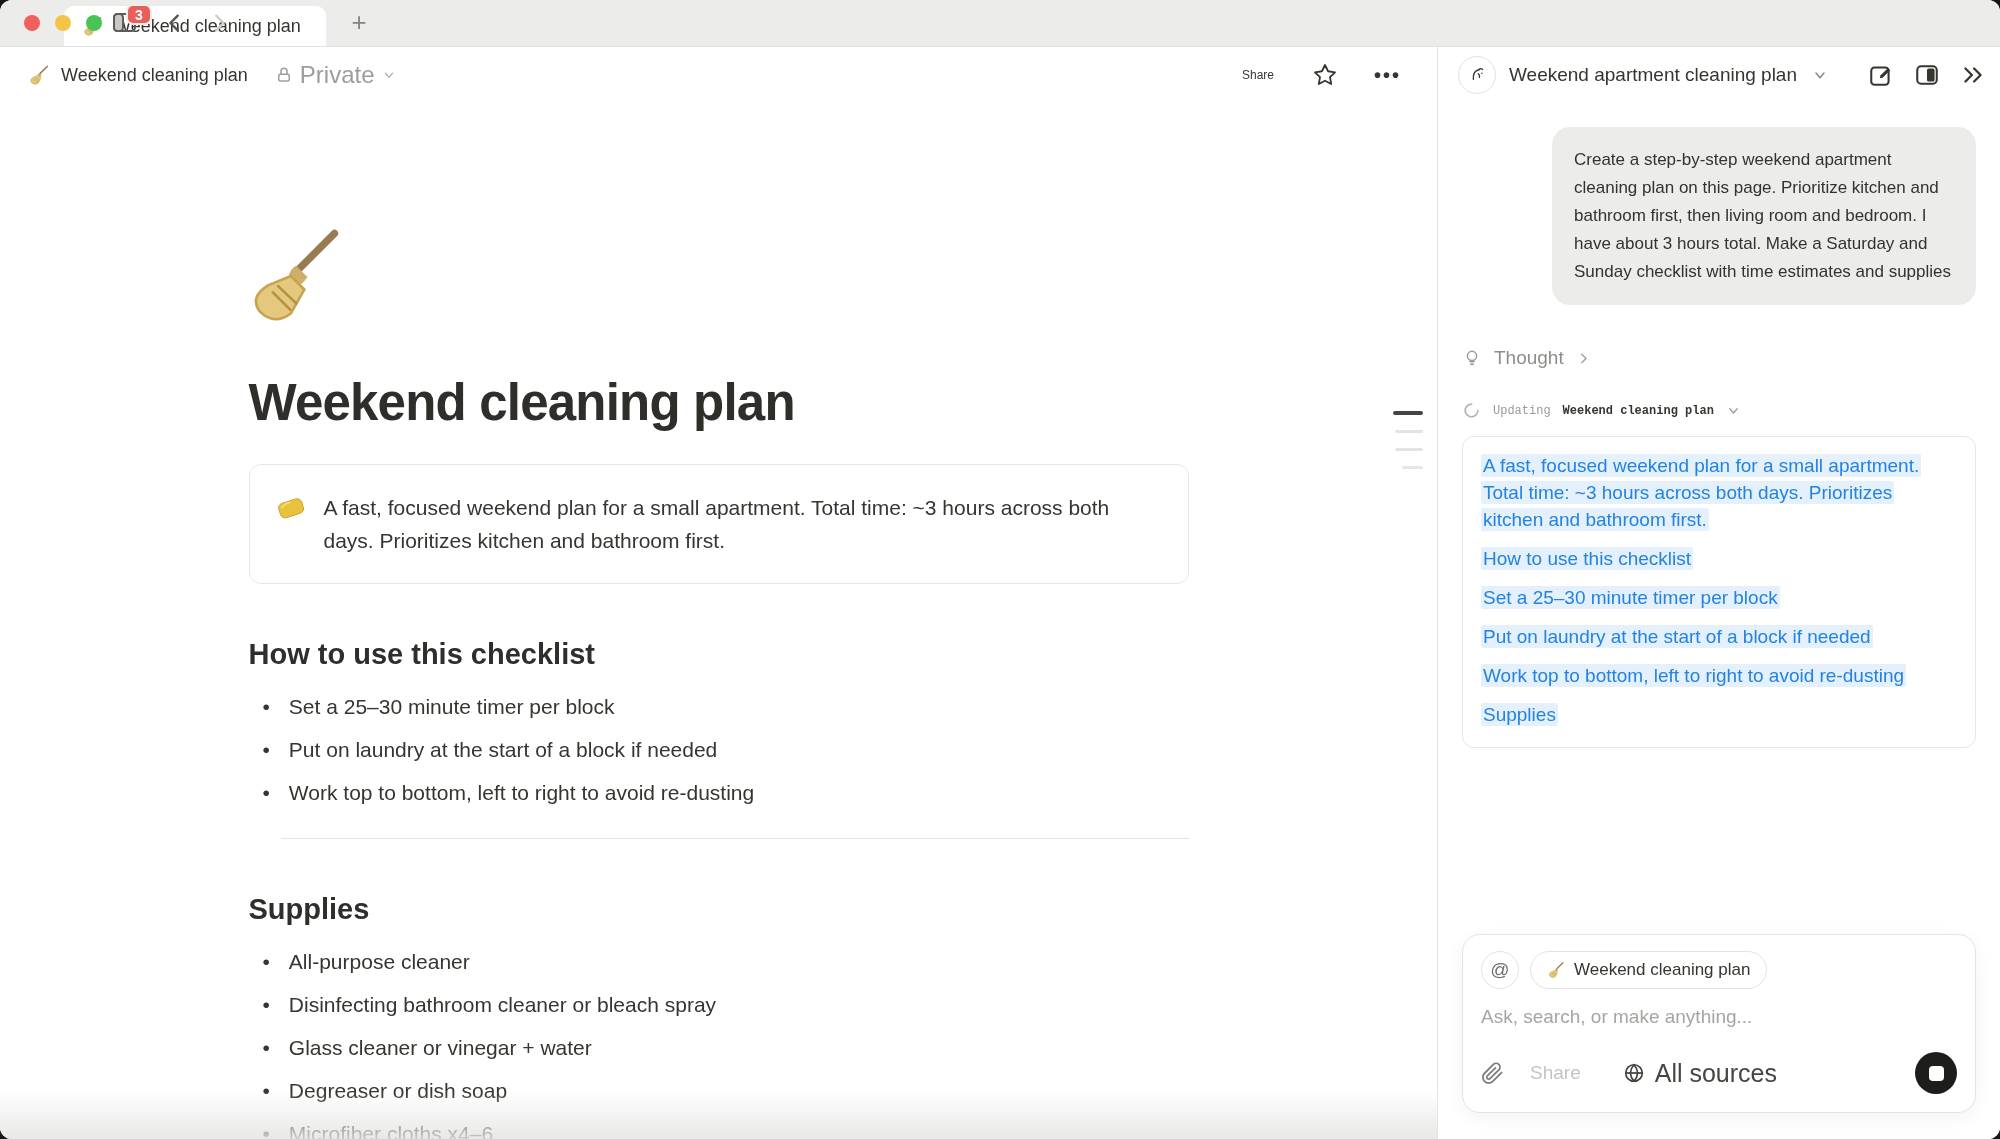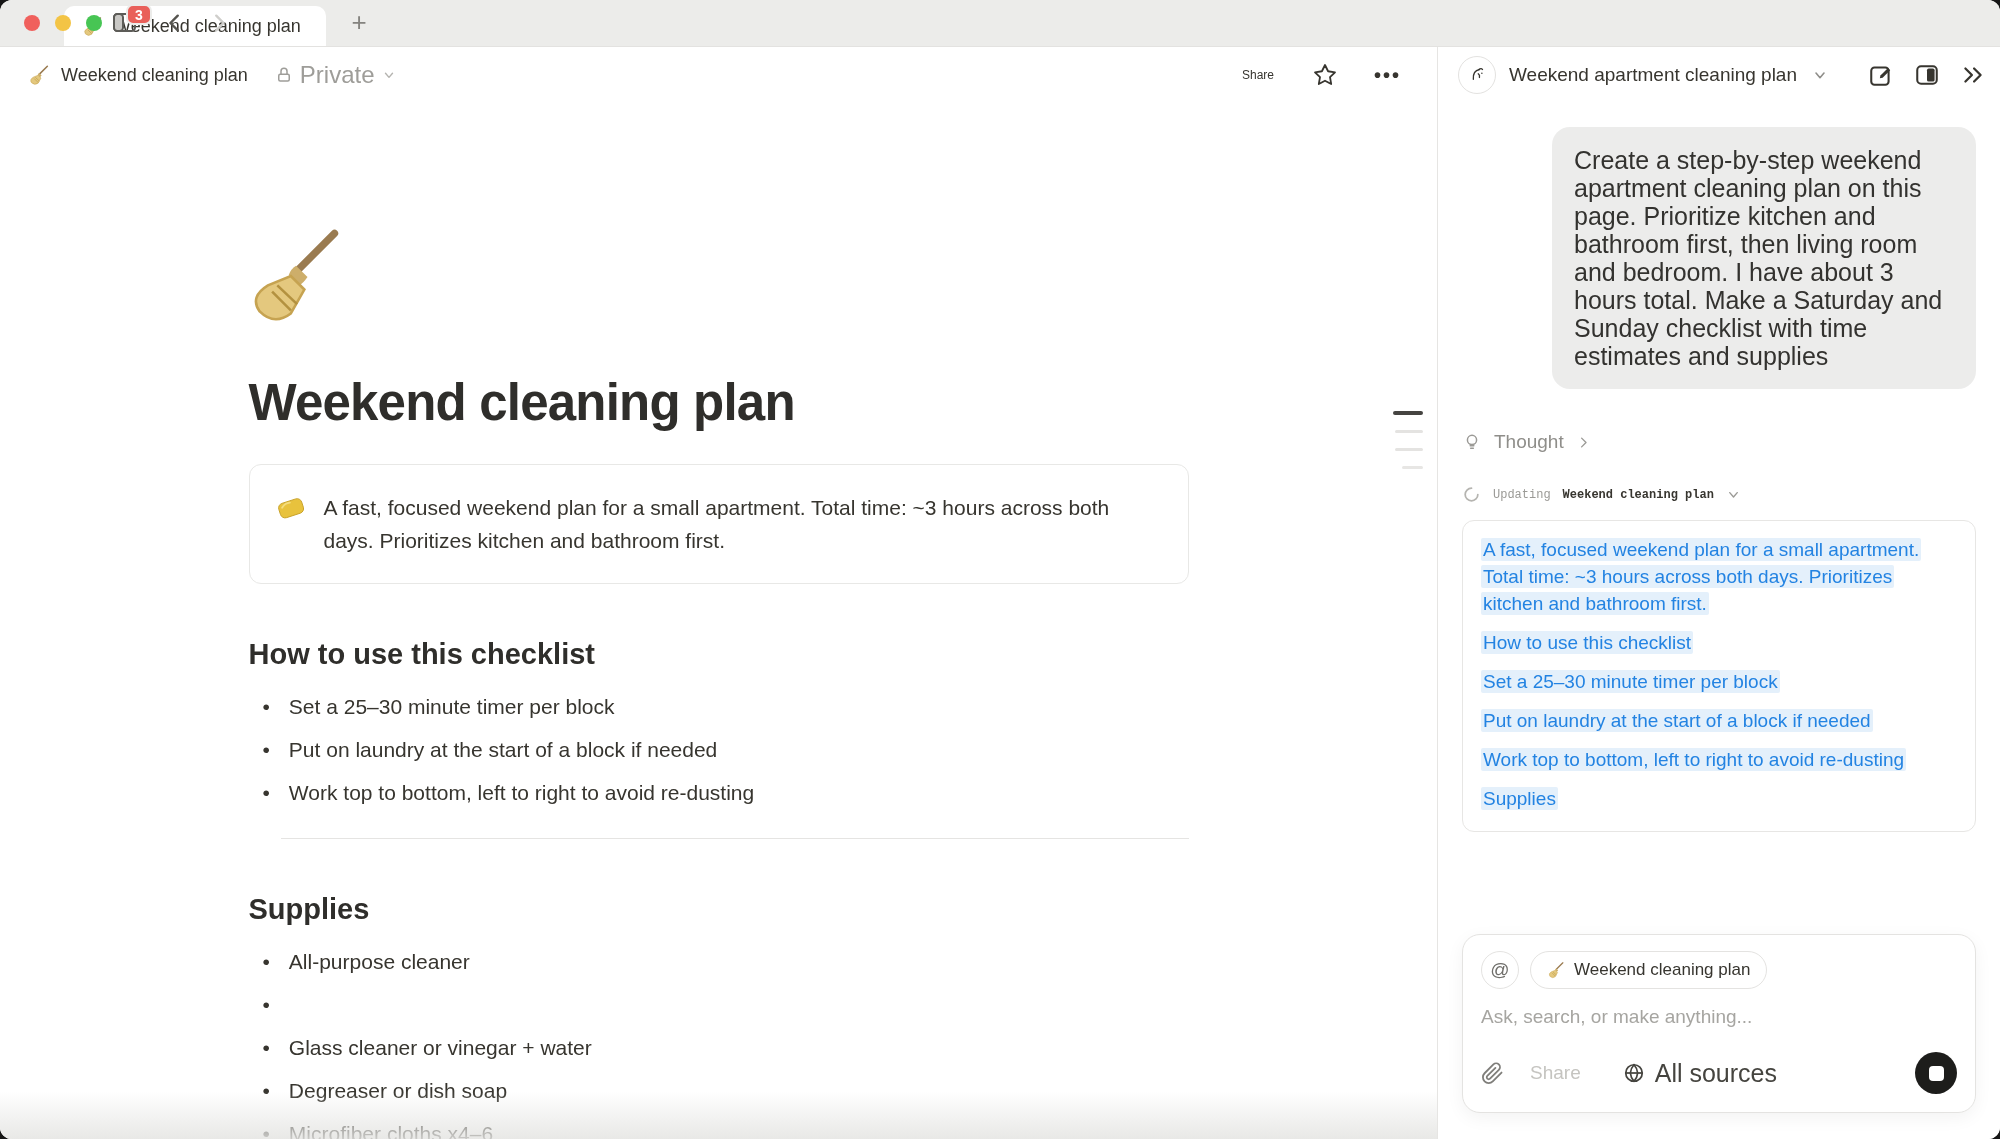--- a/index.html
+++ b/index.html
@@ -84,21 +84,21 @@
   .panel-header { height:56px; flex:0 0 56px; display:flex; align-items:center; padding:0 14px 0 20px; gap:13px; }
   .face-circle { width:38px; height:38px; border-radius:50%; border:1px solid #e3e2e0; display:flex; align-items:center; justify-content:center; flex:0 0 38px; }
   .panel-title { font-size:19px; color:#37352f; white-space:nowrap; }
   .panel-header .chev { margin-left:2px; }
   .panel-spacer { flex:1; }
   .panel-icons { display:flex; align-items:center; gap:20px; }
   .panel-scroll { flex:1; padding:0 24px; overflow:hidden; }
   .date-line { margin-top:36px; text-align:center; font-size:16px; color:#a3a29e; display:flex; justify-content:center; gap:9px; }
   .user-bubble {
     margin-top:24px; margin-left:90px; background:#ececeb; border-radius:18px;
-    padding:19px 22px; font-size:25px; line-height:28px; color:#33322f;
+    padding:19px 22px; font-size:17px; line-height:28px; color:#33322f;
   }
   .thought-row { margin-top:42px; display:flex; align-items:center; gap:12px; color:#8f8e8a; font-size:19px; }
   .updating-row { margin-top:32px; display:flex; align-items:center; gap:12px; font-size:12px;font-family:Liberation Mono, monospace; }
   .updating-label { color:#9b9a96; }
   .updating-target { color:#37352f; font-weight:bold; }
   .spin { animation:rot 1.1s linear infinite; }
   @keyframes rot { to { transform:rotate(360deg); } }
   .response-box {
     margin-top:16px; border:1px solid #e7e6e4; border-radius:12px;
     padding:15px 18px 17px; font-size:19px; line-height:27px;
@@ -243,20 +243,21 @@
           <div class="divider"></div>
 
           <div class="h2">Supplies</div>
           <div class="bullets">
             <div class="bullet-row">
               <span class="bullet-dot">•</span>
               <span>All-purpose cleaner</span>
             </div>
             <div class="bullet-row">
               <span class="bullet-dot">•</span>
+              <span>Disinfecting bathroom cleaner or bleach spray</span>
             </div>
             <div class="bullet-row">
               <span class="bullet-dot">•</span>
               <span>Glass cleaner or vinegar + water</span>
             </div>
             <div class="bullet-row">
               <span class="bullet-dot">•</span>
               <span>Degreaser or dish soap</span>
             </div>
             <div class="bullet-row">

